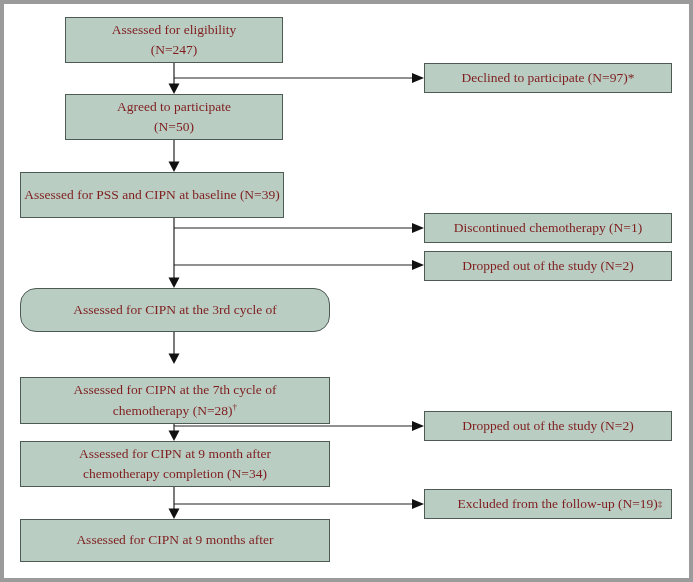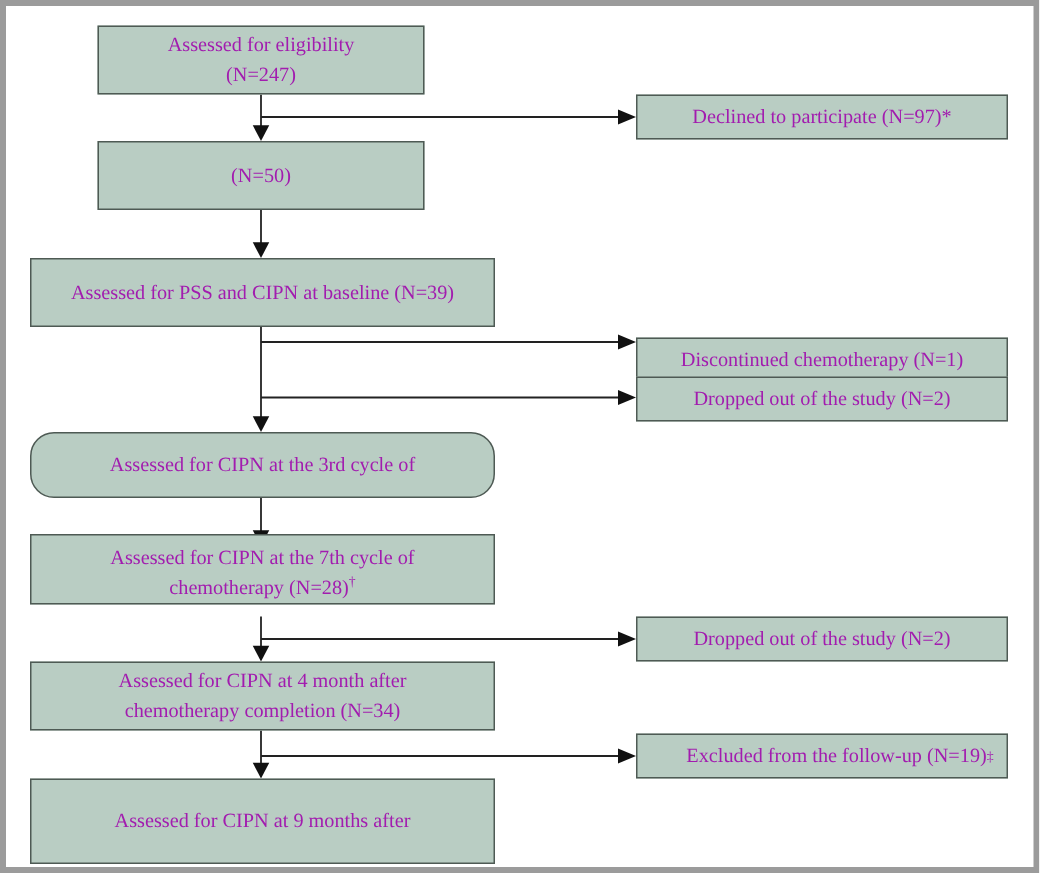--- a/index.html
+++ b/index.html
@@ -2,21 +2,21 @@
 <html><head>
 <meta charset="utf-8">
 <style>
   html, body { margin: 0; padding: 0; background: #ffffff; }
   .canvas {
     position: relative;
     width: 693px;
     height: 582px;
     background: #ffffff;
     font-family: "Liberation Serif", "DejaVu Serif", serif;
-    color: #a21caf;
+    color: #7f1d1d;
     overflow: hidden;
   }
   .frame {
     position: absolute;
     inset: 0;
     border: 4px solid #9b9b9b;
     pointer-events: none;
     z-index: 5;
   }
   .connectors {
@@ -41,29 +41,29 @@
   .sbox { flex-direction: row; }
   .bl { display: block; }
   sup {
     font-size: 0.68em;
     line-height: 0;
     vertical-align: super;
   }
   
   #b-eligibility { left: 65px;  top: 17px;  width: 218px; height: 46px; }
   #b-agreed      { left: 65px;  top: 94px;  width: 218px; height: 46px; }
-  #b-baseline    { left: 20px;  top: 172px; width: 310px; height: 46px; }
+  #b-baseline    { left: 20px;  top: 172px; width: 264px; height: 46px; }
   #b-cycle3      { left: 20px;  top: 288px; width: 310px; height: 44px; border-radius: 16px; }
-  #b-cycle7      { left: 20px;  top: 356px; width: 310px; height: 47px; justify-content: flex-end; }
+  #b-cycle7      { left: 20px;  top: 377px; width: 310px; height: 47px; }
   #b-month1      { left: 20px;  top: 441px; width: 310px; height: 46px; }
-  #b-month9      { left: 20px;  top: 519px; width: 310px; height: 57px; }
+  #b-month9      { left: 20px;  top: 519px; width: 310px; height: 43px; }
   
   .sbox { left: 424px; width: 248px; height: 30px; }
   #b-declined     { top: 63px;  }
-  #b-discontinued { top: 213px; margin-top: 12px; }
+  #b-discontinued { top: 213px; }
   #b-dropped-mid  { top: 251px; }
   #b-dropped-late { top: 411px; }
   #b-excluded     { top: 489px; padding-left: 24px; }
 </style>
 </head>
 <body>
 
 <div class="canvas">
 
   <svg class="connectors" width="693" height="582" viewBox="0 0 693 582">
@@ -98,38 +98,39 @@
       <polygon points="412,499 412,509 424,504"></polygon>
     </g>
   </svg>
 
   <div class="mbox" id="b-eligibility">
     <span class="bl">Assessed for eligibility</span>
     <span class="bl">(N=247)</span>
   </div>
 
   <div class="mbox" id="b-agreed">
+    <span class="bl">Agreed to participate</span>
     <span class="bl">(N=50)</span>
   </div>
 
   <div class="mbox" id="b-baseline">
     <span class="bl">Assessed for PSS and CIPN at baseline (N=39)</span>
   </div>
 
   <div class="mbox" id="b-cycle3">
     <span class="bl">Assessed for CIPN at the 3rd cycle of</span>
   </div>
 
   <div class="mbox" id="b-cycle7">
     <span class="bl">Assessed for CIPN at the 7th cycle of</span>
     <span class="bl"><span>chemotherapy (N=28)</span><sup>†</sup></span>
   </div>
 
   <div class="mbox" id="b-month1">
-    <span class="bl">Assessed for CIPN at 4 month after</span>
+    <span class="bl">Assessed for CIPN at 9 month after</span>
     <span class="bl">chemotherapy completion (N=34)</span>
   </div>
 
   <div class="mbox" id="b-month9">
     <span class="bl">Assessed for CIPN at 9 months after</span>
   </div>
 
   <div class="sbox" id="b-declined">
     <span>Declined to participate (N=97)*</span>
   </div>

